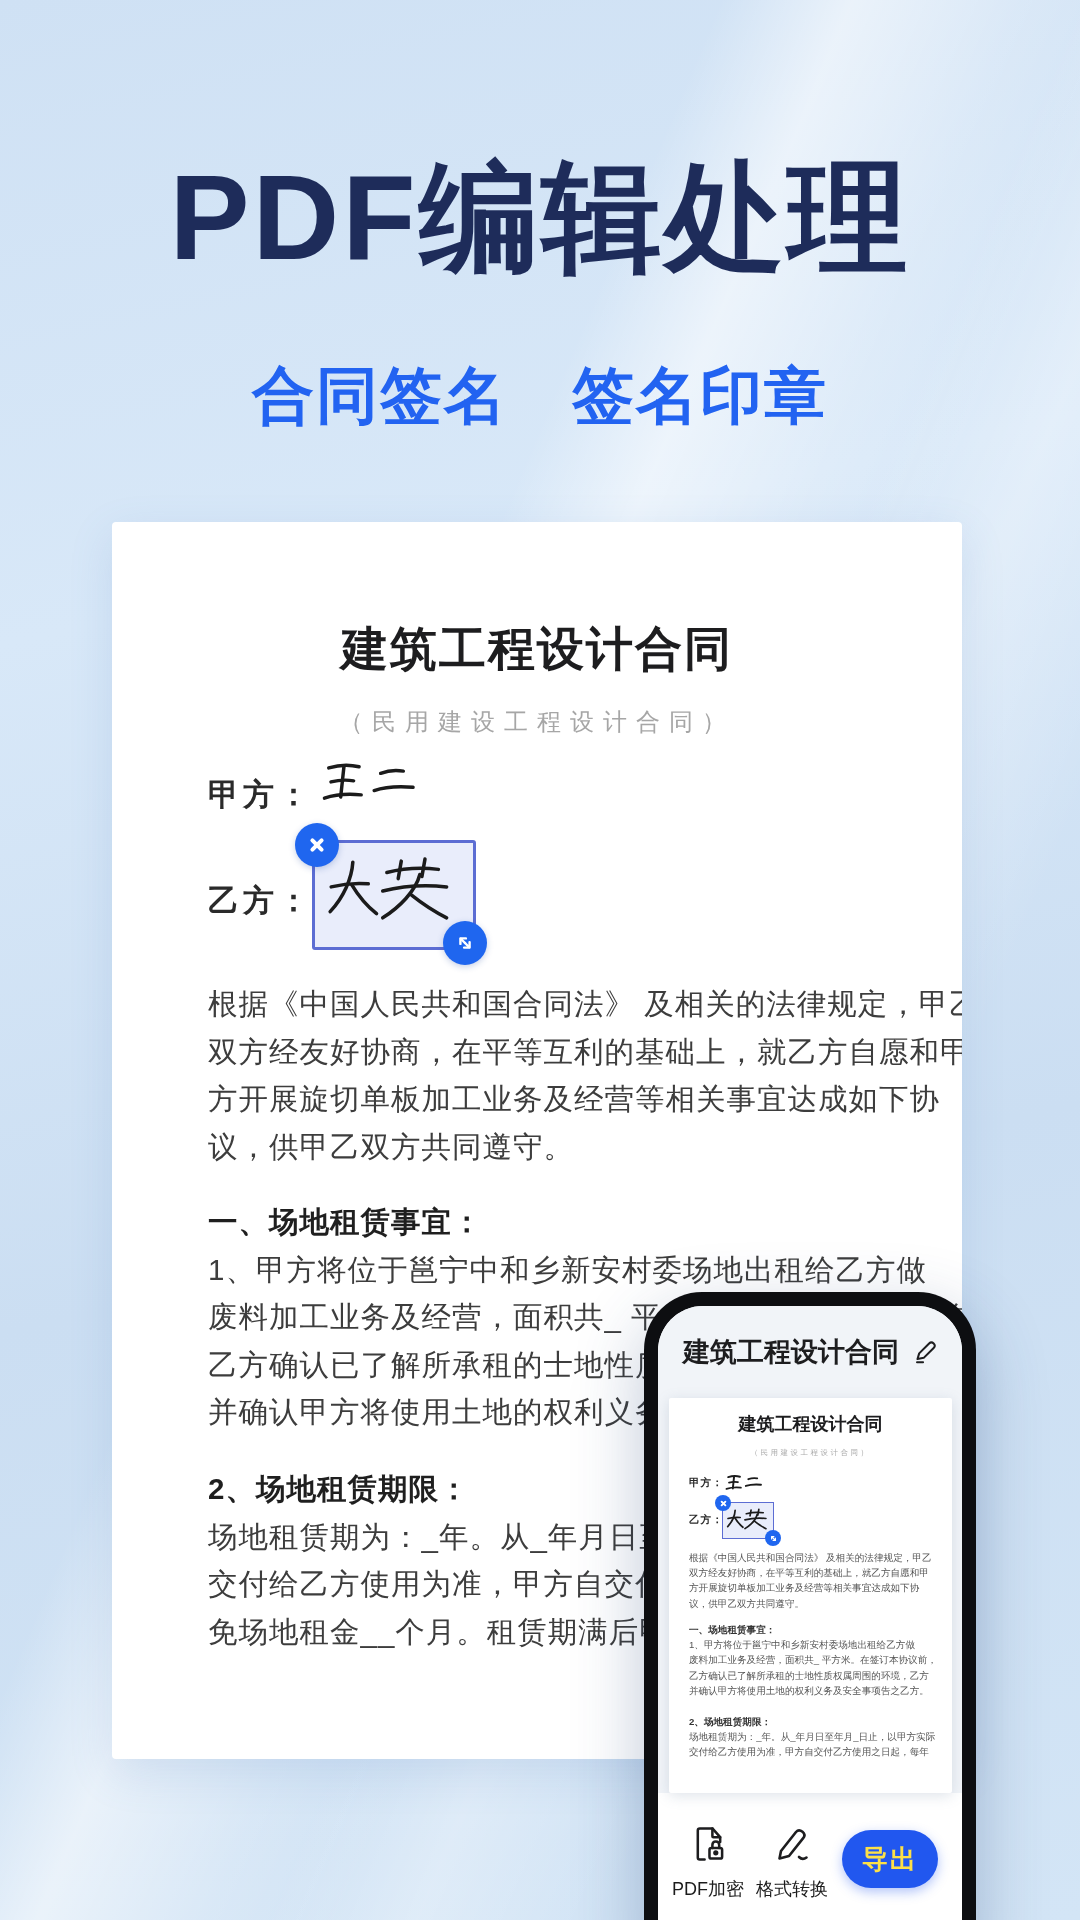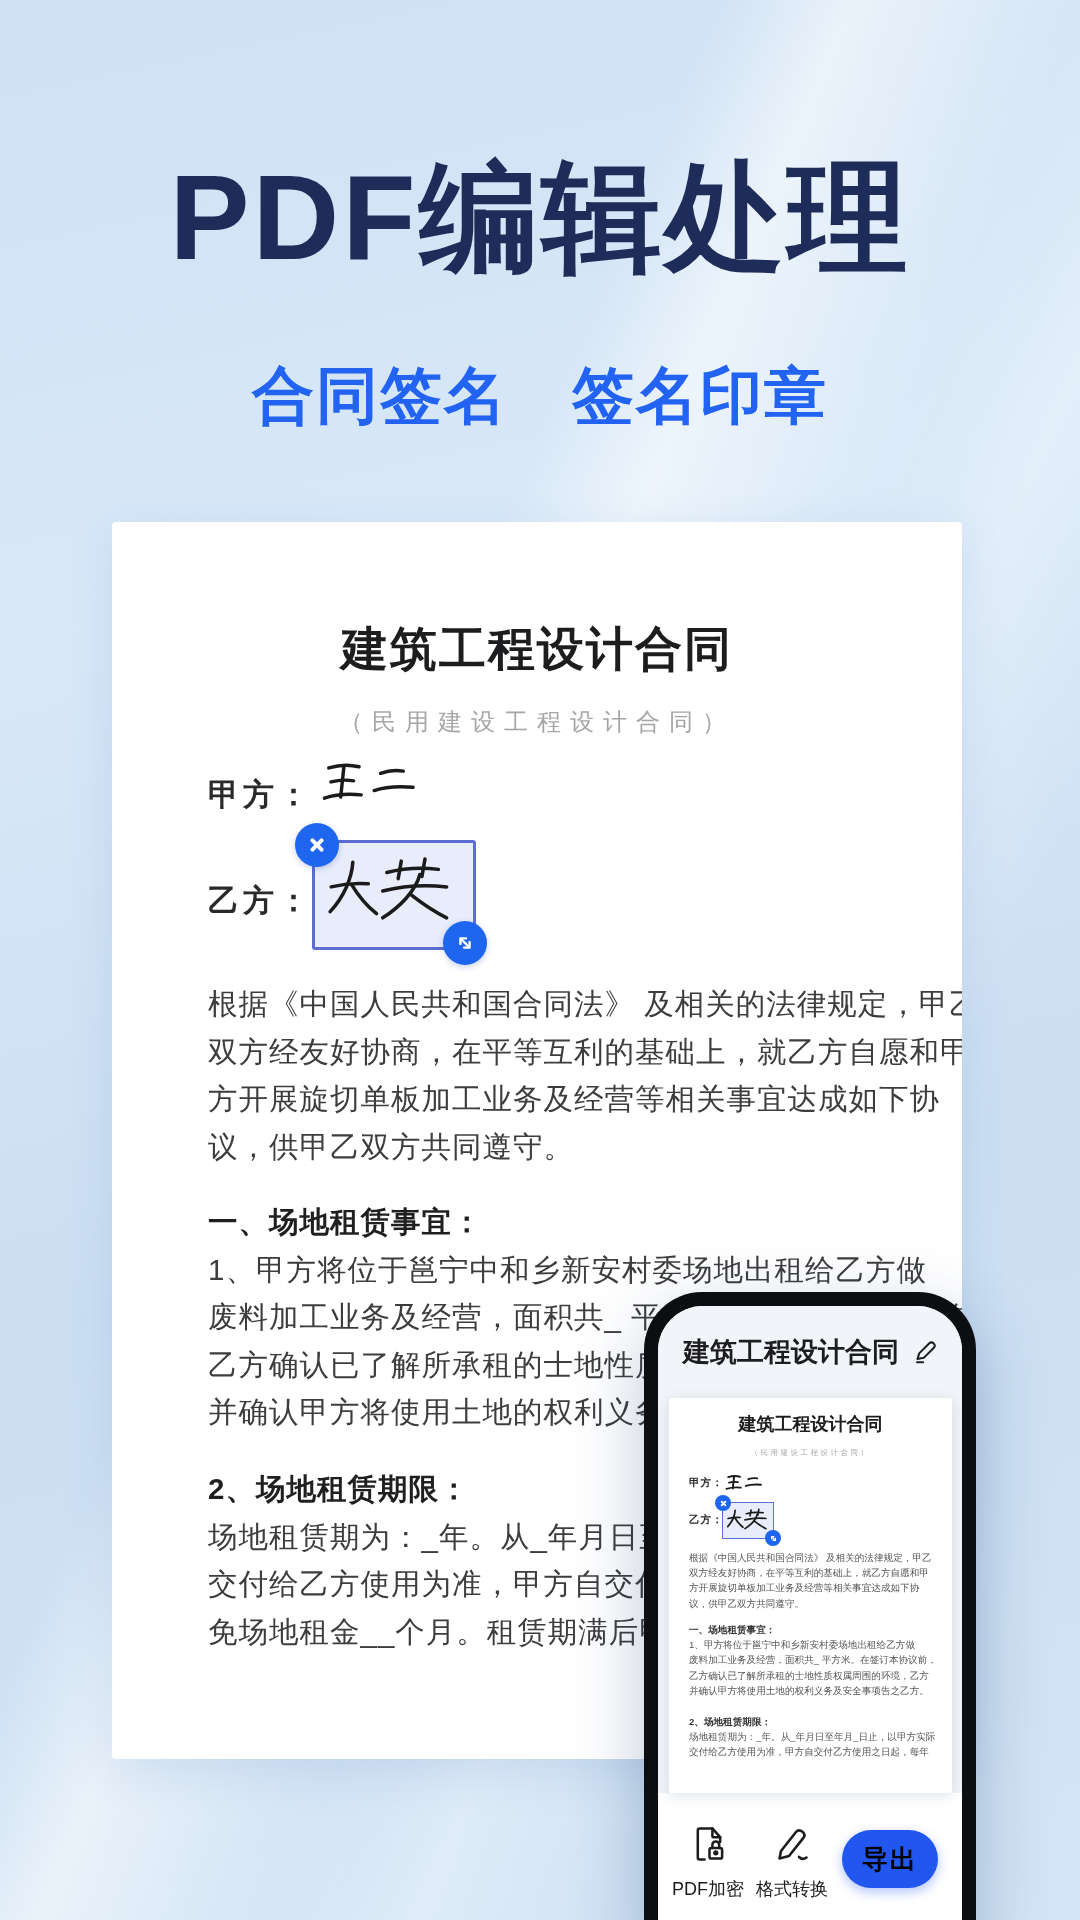--- a/index.html
+++ b/index.html
@@ -75,21 +75,21 @@
   .m-h{font-weight:700;color:#333333;}
   .m-blk-intro{left:20px;top:152px;width:246px;overflow:hidden;}
   .m-blk-sec1{left:20px;top:224px;width:250px;overflow:hidden;}
   .m-blk-sec2{left:20px;top:316px;width:250px;overflow:hidden;}
 
   .tool{top:519px;display:flex;flex-direction:column;align-items:center;gap:14px;}
   .tool-encrypt{left:5px;width:90px;}
   .tool-sign{left:88px;width:92px;}
   .tool-label{font-size:18px;color:#1c1c1c;}
   .export-btn{left:184px;top:524px;width:96px;height:58px;border-radius:29px;background:#2157ef;
-    color:#000000;font-size:26px;font-weight:700;letter-spacing:2px;
+    color:#fde047;font-size:26px;font-weight:700;letter-spacing:2px;
     display:flex;align-items:center;justify-content:center;box-shadow:0 4px 12px rgba(33,87,239,.35);}
 
   svg{display:block;}
   .ink{stroke:#1b1b1b;fill:none;stroke-linecap:round;stroke-linejoin:round;}
   .wht{stroke:#ffffff;fill:none;stroke-linecap:round;stroke-linejoin:round;}
   .blk{stroke:#1d1d1f;fill:none;stroke-linecap:round;stroke-linejoin:round;}
 </style>
 </head>
 <body>
 

